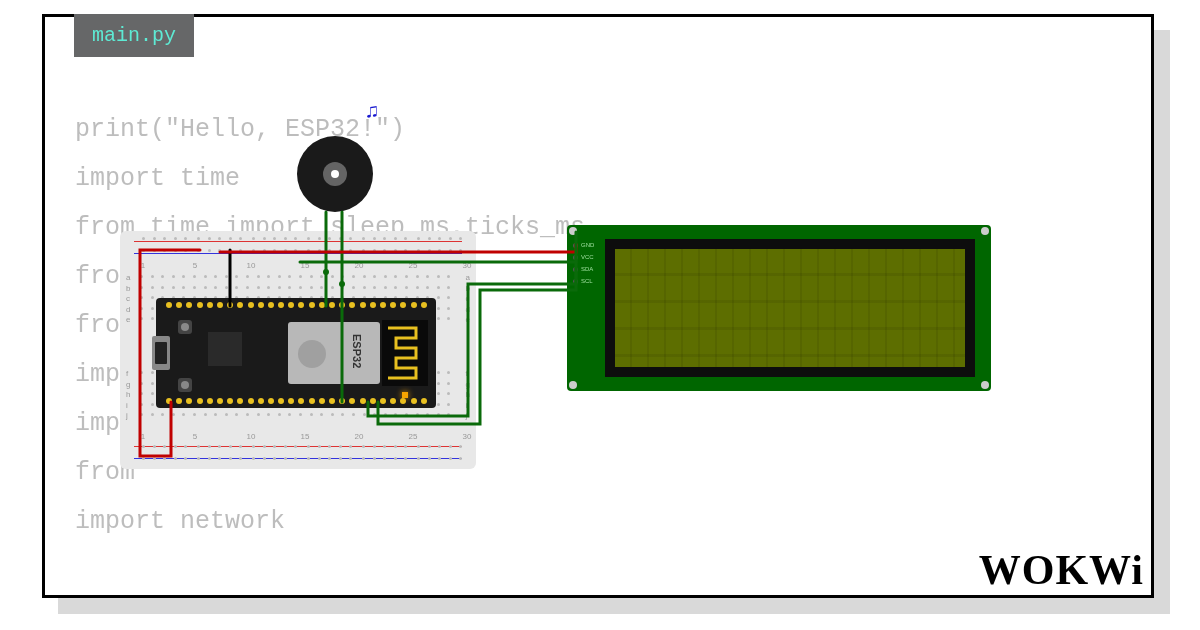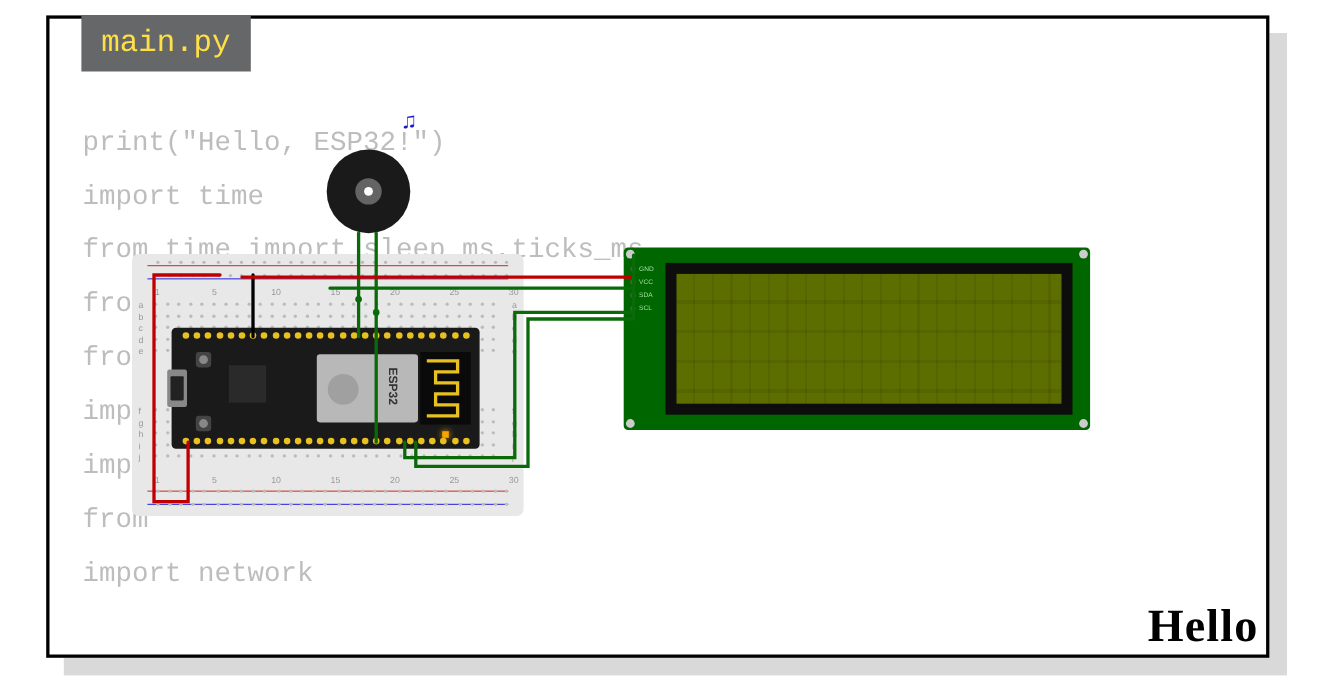--- a/index.html
+++ b/index.html
@@ -26,22 +26,22 @@
     width: 1112px;
     height: 584px;
     background: #fff;
     border: 3px solid #000;
   }
   .tab {
     position: absolute;
     left: 74px;
     top: 14px;
     background: #666768;
-    color: #fde047;
-    font-size: 28px;
+    color: #5eead4;
+    font-size: 20px;
     padding: 10px 18px;
     font-family: "Courier New", monospace;
   }
   .code-area {
     position: absolute;
     left: 75px;
     top: 105px;
     font-size: 25px;
     line-height: 49px;
     color: #bdbdbd;
@@ -739,13 +739,13 @@
   <path d="M368 402 L368 416 L468 416 L468 284 L576 284 L576 256" stroke="#0a6a0a" stroke-width="3"></path>
 
   <path d="M220 252 L520 252 L576 252 L576 244" stroke="#c00000" stroke-width="3"></path>
 
   <path d="M300 262 L560 262 L576 262 L576 232" stroke="#0a6a0a" stroke-width="3"></path>
 
   <circle cx="326" cy="272" r="3" fill="#0a6a0a"></circle>
   <circle cx="342" cy="284" r="3" fill="#0a6a0a"></circle>
 </svg>
 
-<div class="logo">Hello</div>
+<div class="logo">WOKWi</div>
 
 </body></html>

